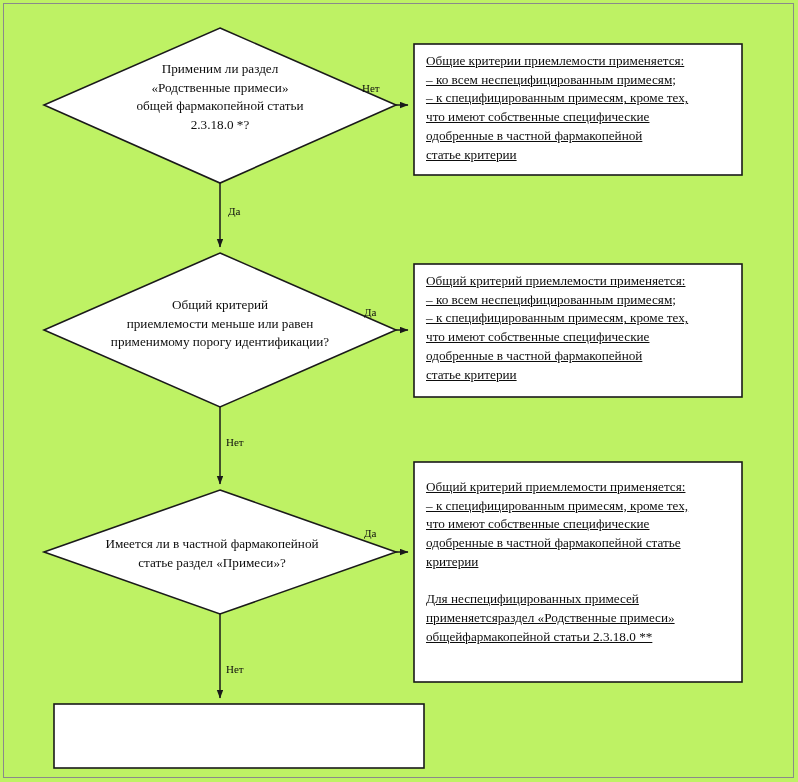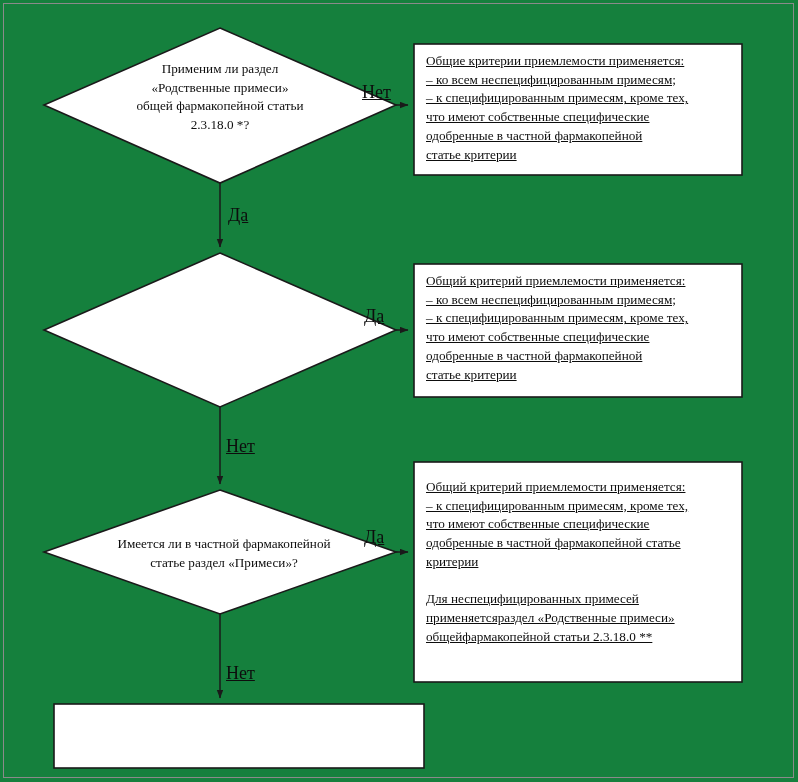--- a/index.html
+++ b/index.html
@@ -8,21 +8,21 @@
     background: #ffffff;
   }
   body {
     font-family: "Liberation Serif", "DejaVu Serif", serif;
     color: #111111;
   }
   #page {
     position: relative;
     width: 798px;
     height: 782px;
-    background: #15803d;
+    background: #bef264;
     overflow: hidden;
   }
   
   #frame {
     position: absolute;
     left: 3px;
     top: 3px;
     width: 791px;
     height: 775px;
     border: 1px solid #8a8a8a;
@@ -46,25 +46,24 @@
   }
   .diamond-text {
     text-align: center;
   }
   .box-text {
     text-align: left;
     text-decoration: underline;
   }
   .edge-label {
     position: absolute;
-    font-size: 18px;
+    font-size: 11px;
     line-height: 1;
     color: #0d0d0d;
     white-space: nowrap;
-    text-decoration: underline;
   }
 </style>
 </head>
 <body>
 
 <div id="page">
 
   <div id="frame"></div>
 
   <svg id="svg-layer" viewBox="0 0 798 782" xmlns="http://www.w3.org/2000/svg">
@@ -99,22 +98,25 @@
     <line x1="396" y1="552" x2="408" y2="552" stroke="#1a1a1a" stroke-width="1.5" marker-end="url(#arrow)"></line>
 
     <line x1="220" y1="614" x2="220" y2="698" stroke="#1a1a1a" stroke-width="1.5" marker-end="url(#arrow)"></line>
   </svg>
 
   <div class="node-text diamond-text" style="left:60px; top:60px; width:320px;">Применим ли раздел
 «Родственные примеси»
 общей фармакопейной статьи
 2.3.18.0 *?</div>
 
+  <div class="node-text diamond-text" style="left:48px; top:296px; width:344px;">Общий критерий
+приемлемости меньше или равен
+применимому порогу идентификации?</div>
 
-  <div class="node-text diamond-text" style="left:52px; top:535px; width:344px;">Имеется ли в частной фармакопейной
+  <div class="node-text diamond-text" style="left:40px; top:535px; width:344px;">Имеется ли в частной фармакопейной
 статье раздел «Примеси»?</div>
 
   <div class="node-text box-text" style="left:426px; top:52px; width:308px;">Общие критерии приемлемости применяется:
 – ко всем неспецифицированным примесям;
 – к специфицированным примесям, кроме тех,
 что имеют собственные специфические
 одобренные в частной фармакопейной
 статье критерии</div>
 
   <div class="node-text box-text" style="left:426px; top:272px; width:308px;">Общий критерий приемлемости применяется:

